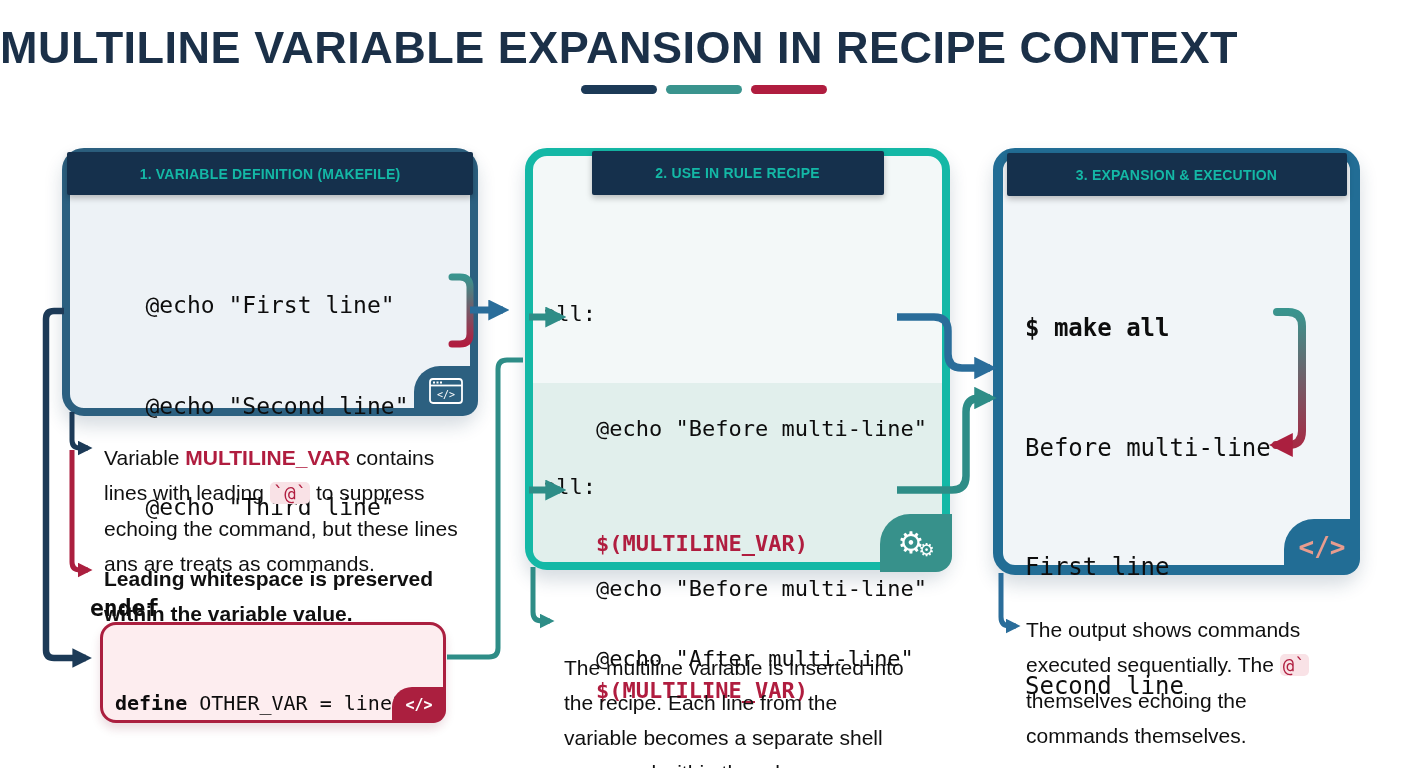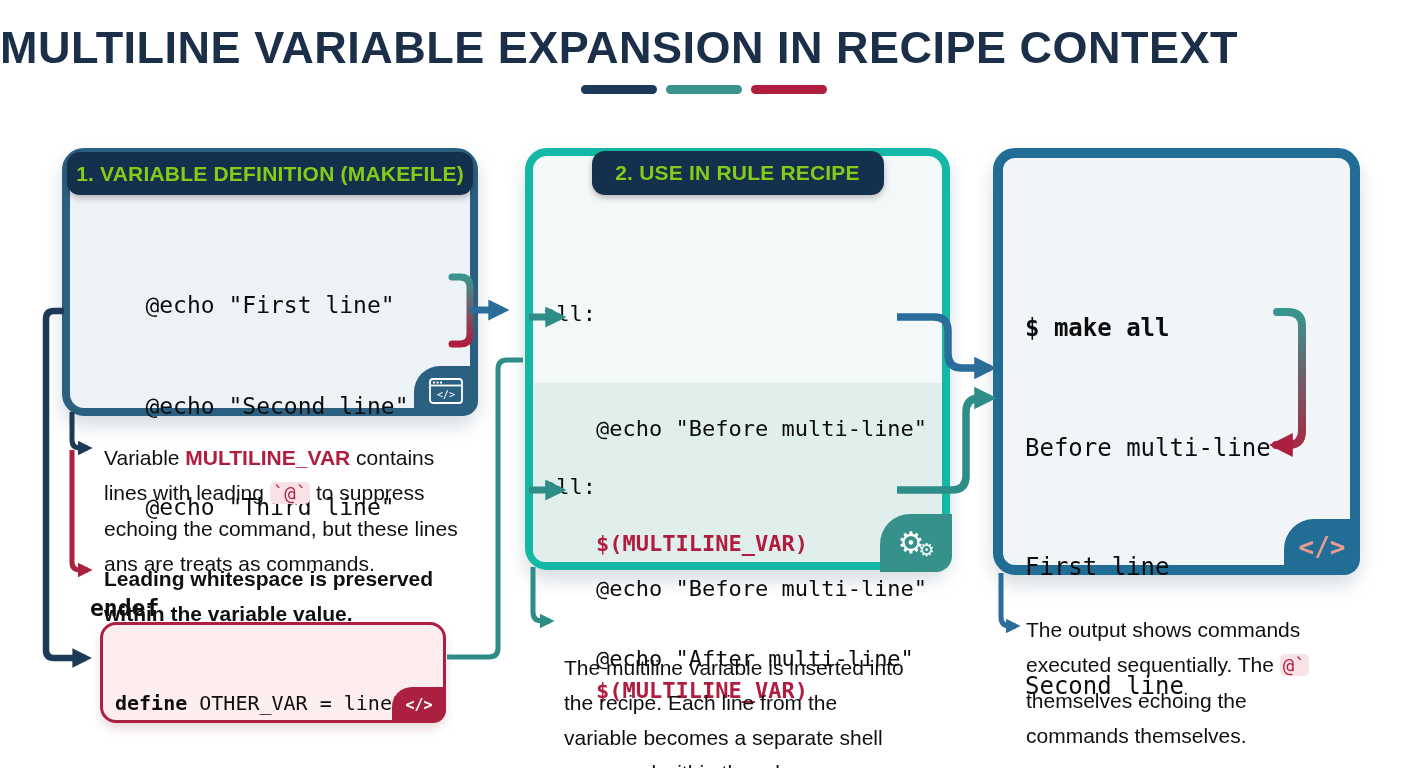--- a/index.html
+++ b/index.html
@@ -10,23 +10,23 @@
          font-size:45px;font-weight:bold;letter-spacing:.5px;color:#1b3048;}
   .bars{position:absolute;top:85px;left:0;width:100%;display:flex;justify-content:center;gap:9px;}
   .bar{width:76px;height:9px;border-radius:5px;}
   .bar-navy{background:#1c3a57;} .bar-teal{background:#3a948e;} .bar-crimson{background:#b01d3f;}
   
   .panel{position:absolute;box-sizing:border-box;border-radius:22px;
          box-shadow:0 10px 18px rgba(30,60,90,.18);}
   .panel-def{left:62px;top:148px;width:416px;height:268px;border:8px solid #2c6080;background:#edf2f6;}
   .panel-recipe{left:525px;top:148px;width:425px;height:422px;border:8px solid #14b8a6;background:#f3f8f8;}
   .panel-exec{left:993px;top:148px;width:367px;height:427px;border:10px solid #226d95;background:#f1f5f8;}
-  .pill{position:absolute;background:#15304c;color:#84cc16;font-weight:bold;font-size:21px;
+  .pill{position:absolute;background:#15304c;color:#14b8a6;font-weight:bold;font-size:14px;
         letter-spacing:.2px;display:flex;align-items:center;justify-content:center;
-        border-radius:13px;box-shadow:0 3px 6px rgba(0,0,0,.25);white-space:nowrap;}
+        border-radius:2px;box-shadow:0 3px 6px rgba(0,0,0,.25);white-space:nowrap;}
   .pill-def{left:-3px;right:-3px;top:-4px;height:43px;}
   .pill-recipe{left:50%;transform:translateX(-50%);top:-5px;width:292px;height:44px;}
   .pill-exec{left:50%;transform:translateX(-50%);top:-5px;width:340px;height:43px;}
   
   .code{position:absolute;font-family:"DejaVu Sans Mono",monospace;color:#0d0d0d;white-space:pre;}
   .code .kw{font-weight:bold;}
   .code-def{left:20px;top:66px;font-size:23px;line-height:33.6px;}
   .code-r1{left:10px;top:62px;font-size:22px;line-height:38.4px;}
   .code-r2{left:10px;top:246px;font-size:22px;line-height:34px;}
   .block2-bg{position:absolute;left:0;right:0;top:227px;bottom:0;background:#e1efec;
@@ -107,20 +107,21 @@
       <div><span>    </span><span class="var-red">$(MULTILINE_VAR)</span></div>
       
     </div>
     <div class="badge badge-recipe">
       <span class="gear-big">⚙</span>
         <span class="gear-small">⚙</span>
     </div>
   </div>
 
   <div class="panel panel-exec">
+    <div class="pill pill-exec">3. EXPANSION &amp; EXECUTION</div>
     <div class="code code-exec">
       <div class="kw">$ make all</div>
       <div>Before multi-line</div>
       <div>First line</div>
       <div>Second line</div>
       
       
     </div>
     <div class="badge badge-exec">
       <span class="code-glyph-exec">&lt;/&gt;</span>

